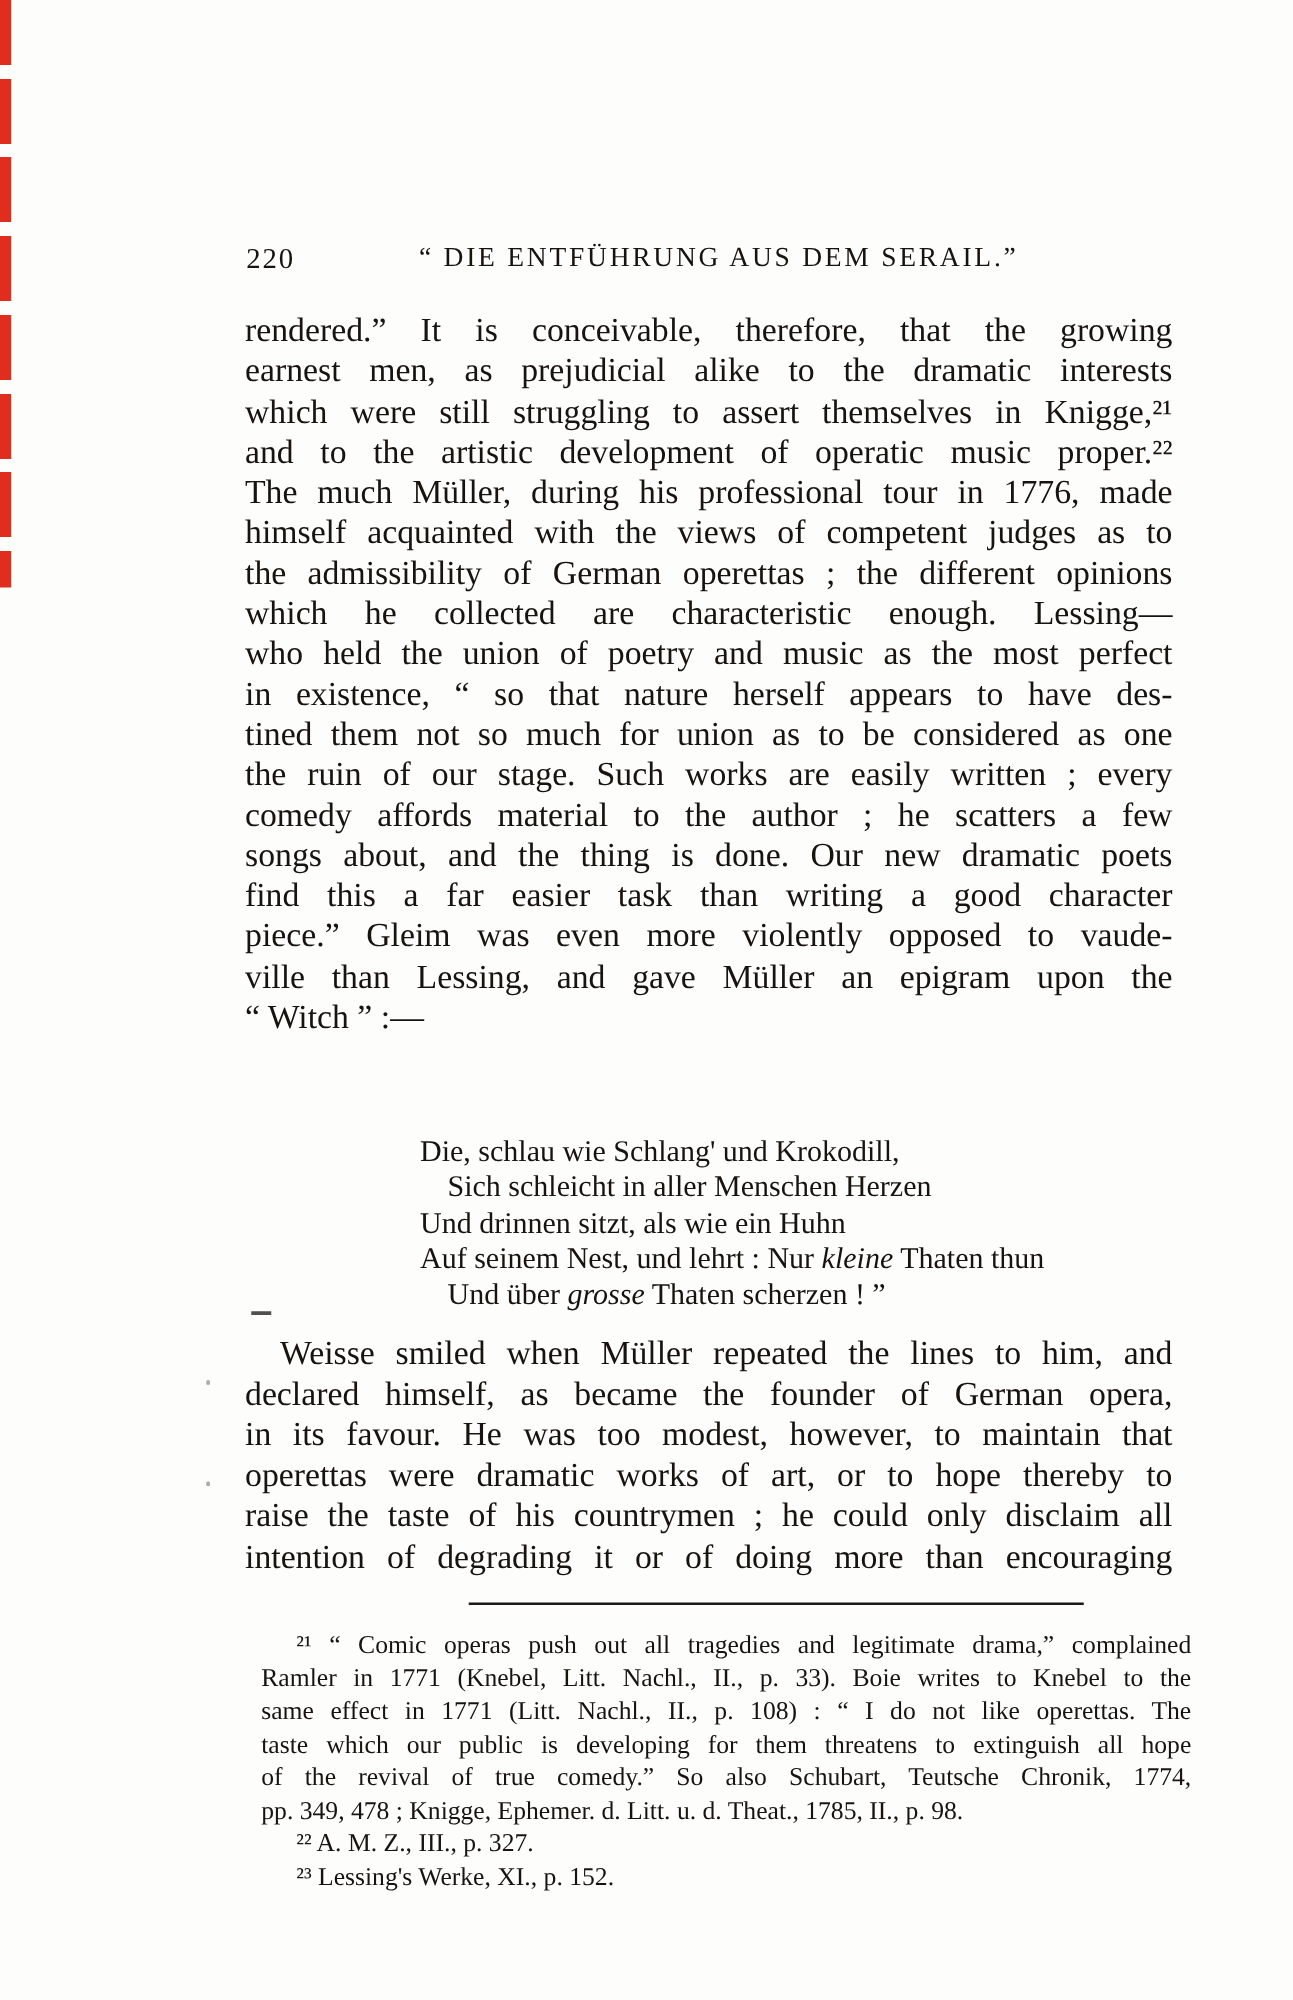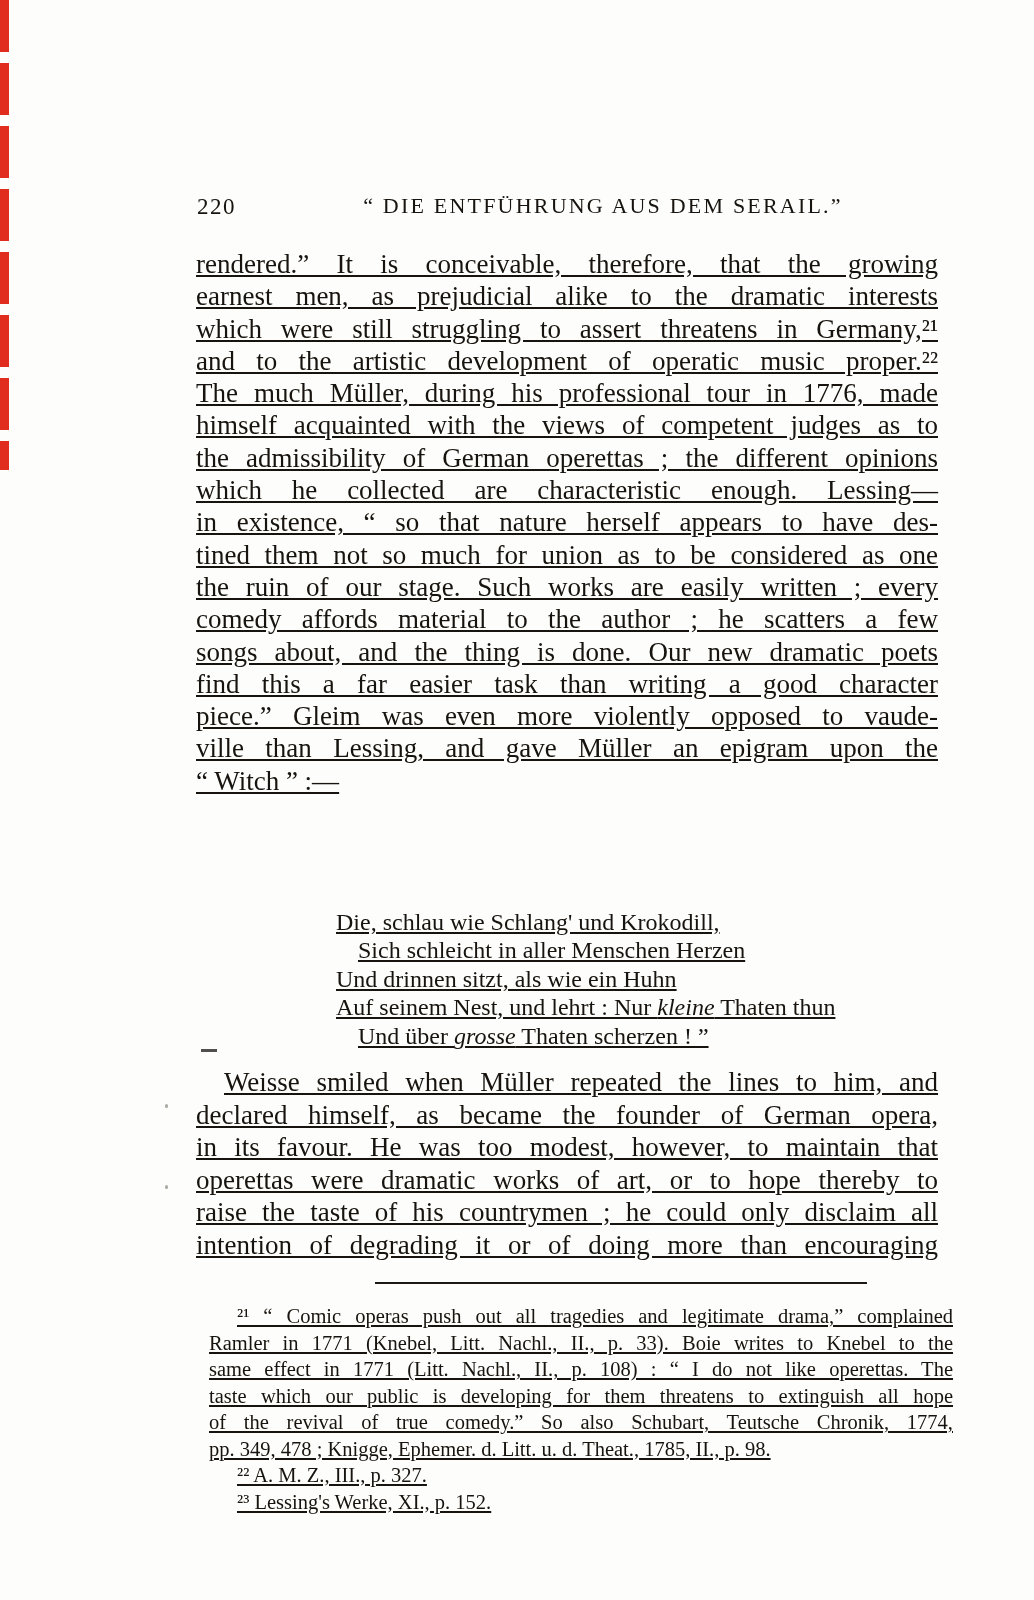--- a/index.html
+++ b/index.html
@@ -16,32 +16,32 @@
   .edge-marks {
     position: absolute; left: 0; top: 0; width: 9px; height: 470px;
     background: repeating-linear-gradient(to bottom, #e02d1d 0 52px, transparent 52px 63px);
   }
 
   .pagenum {
     position: absolute; left: 197px; top: 194px;
     font-size: 23px; letter-spacing: 1.5px;
   }
   .running-title {
-    position: absolute; left: 232px; top: 193px; width: 742px;
+    position: absolute; left: 204px; top: 193px; width: 742px;
     text-align: center; font-size: 22px; letter-spacing: 2.2px;
     white-space: nowrap;
   }
 
   .textblock { position: absolute; }
   #para1 { left: 196px; top: 248px; width: 742px; font-size: 27px; line-height: 32.3px; }
   #poem  { left: 336px; top: 908px; width: 570px; font-size: 24px; line-height: 28.4px; }
   #para2 { left: 196px; top: 1066px; width: 742px; font-size: 27px; line-height: 32.5px; }
   #footnotes { left: 209px; top: 1303px; width: 744px; font-size: 20.5px; line-height: 26.5px; }
 
-  .tline { text-align: justify; text-align-last: justify; white-space: normal; text-decoration: underline; }
+  .tline { text-align: justify; text-align-last: justify; white-space: normal; }
   .tline.noj { text-align-last: left; }
   .tline.ind { text-indent: 28px; }
   #poem .tline { text-align: left; text-align-last: left; }
   #poem .tline.ind { text-indent: 22px; }
   #poem em { font-style: italic; text-align: right; }
 
   .footnote-rule {
     position: absolute; left: 375px; top: 1282px; width: 492px; height: 2px;
     background: #1c1914;
   }
@@ -57,26 +57,27 @@
 <div class="page">
 
   <div class="edge-marks"></div>
 
   <div class="pagenum">220</div>
   <div class="running-title">“ DIE ENTFÜHRUNG AUS DEM SERAIL.”</div>
 
   <div id="para1" class="textblock">
       <div class="tline">rendered.”  It is conceivable, therefore, that the growing</div>
       <div class="tline">earnest men, as prejudicial alike to the dramatic interests</div>
-      <div class="tline">which were still struggling to assert threatens in Germany,²¹</div>
+      <div class="tline">which were still struggling to assert themselves in Knigge,²¹</div>
       <div class="tline">and to the artistic development of operatic music proper.²²</div>
       <div class="tline">The much Müller, during his professional tour in 1776, made</div>
       <div class="tline">himself acquainted with the views of competent judges as to</div>
       <div class="tline">the admissibility of German operettas ; the different opinions</div>
       <div class="tline">which he collected are characteristic enough.  Lessing—</div>
+      <div class="tline">who held the union of poetry and music as the most perfect</div>
       <div class="tline">in existence, “ so that nature herself appears to have des-</div>
       <div class="tline">tined them not so much for union as to be considered as one</div>
       <div class="tline">the ruin of our stage.  Such works are easily written ; every</div>
       <div class="tline">comedy affords material to the author ; he scatters a few</div>
       <div class="tline">songs about, and the thing is done.  Our new dramatic poets</div>
       <div class="tline">find this a far easier task than writing a good character</div>
       <div class="tline">piece.”  Gleim was even more violently opposed to vaude-</div>
       <div class="tline">ville than Lessing, and gave Müller an epigram upon the</div>
       <div class="tline noj">“ Witch ” :—</div>
     </div>

